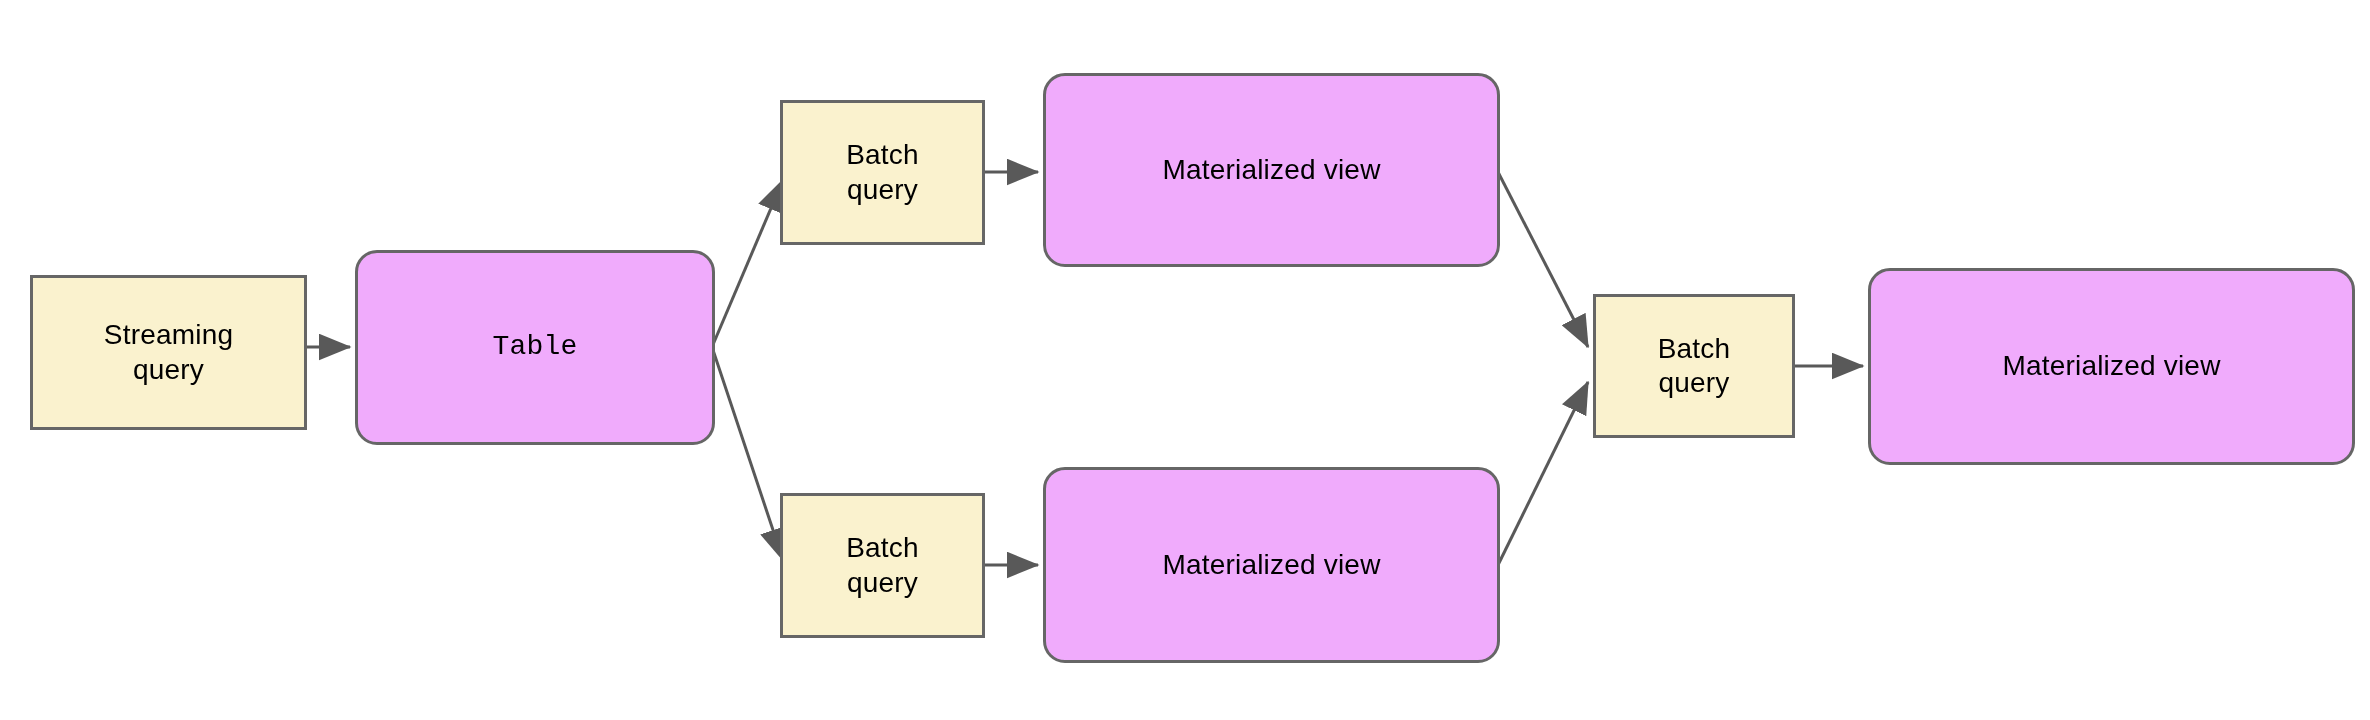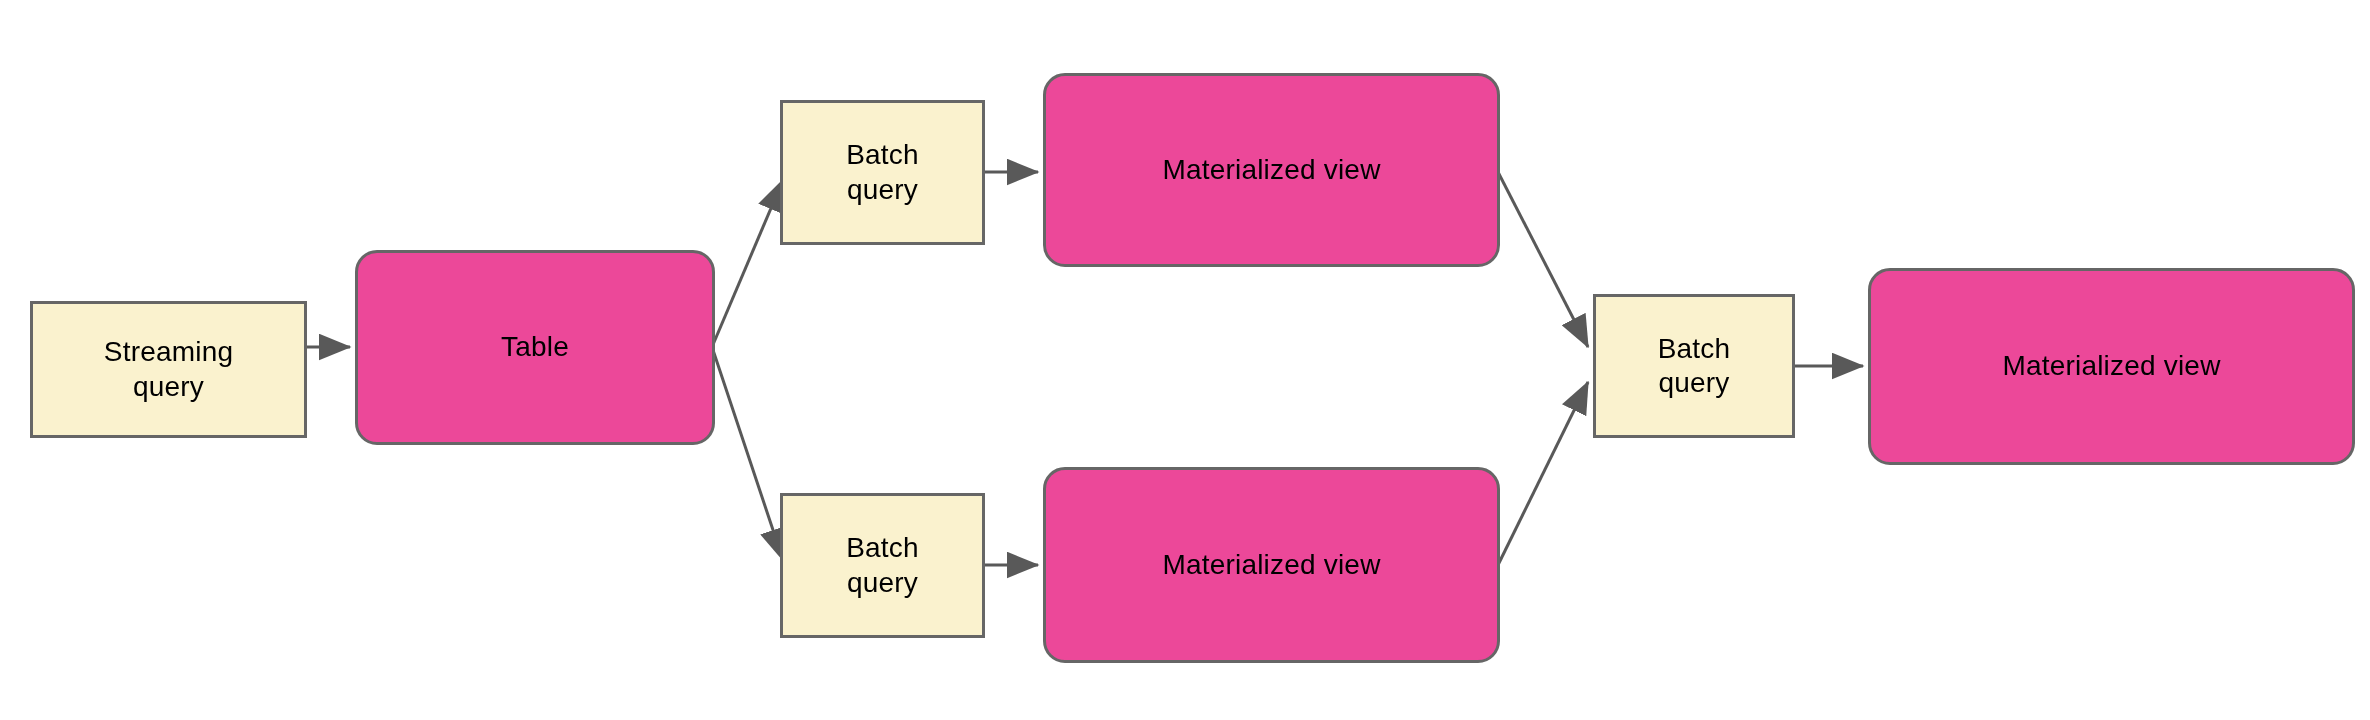--- a/index.html
+++ b/index.html
@@ -41,21 +41,21 @@
     line-height: 1.22;
     letter-spacing: 0.2px;
     white-space: pre-line;
     z-index: 2;
   }
   .node-process {
     background: #faf2ce;
     border-radius: 0;
   }
   .node-store {
-    background: #ec4899;
+    background: #f0abfc;
     border-radius: 22px;
   }
   .node-label {
     display: block;
     padding: 0 8px;
   }
 </style>
 </head>
 <body>
 
@@ -72,26 +72,26 @@
         <path d="M712,347 L783,180" fill="none" stroke="#595959" stroke-width="3" stroke-linecap="butt" marker-end="url(#arrowhead)"></path>
         <path d="M712,347 L783,560" fill="none" stroke="#595959" stroke-width="3" stroke-linecap="butt" marker-end="url(#arrowhead)"></path>
         <path d="M985,172 L1038,172" fill="none" stroke="#595959" stroke-width="3" stroke-linecap="butt" marker-end="url(#arrowhead)"></path>
         <path d="M985,565 L1038,565" fill="none" stroke="#595959" stroke-width="3" stroke-linecap="butt" marker-end="url(#arrowhead)"></path>
         <path d="M1498,172 L1588,347" fill="none" stroke="#595959" stroke-width="3" stroke-linecap="butt" marker-end="url(#arrowhead)"></path>
         <path d="M1498,565 L1588,382" fill="none" stroke="#595959" stroke-width="3" stroke-linecap="butt" marker-end="url(#arrowhead)"></path>
         <path d="M1795,366 L1863,366" fill="none" stroke="#595959" stroke-width="3" stroke-linecap="butt" marker-end="url(#arrowhead)"></path>
       </g>
   </svg>
 
-  <div class="node node-process" style="left:30px; top:275px; width:277px; height:137px;margin-top:26px;">
+  <div class="node node-process" style="left:30px; top:275px; width:277px; height:155px;">
     <span class="node-label">Streaming
 query</span>
   </div>
 
-  <div class="node node-store" style="left:355px; top:250px; width:360px; height:195px;">
+  <div class="node node-store" style="left:355px; top:250px; width:360px; height:195px;font-family:Liberation Mono, monospace;">
     <span class="node-label">Table</span>
   </div>
 
   <div class="node node-process" style="left:780px; top:100px; width:205px; height:145px;">
     <span class="node-label">Batch
 query</span>
   </div>
 
   <div class="node node-store" style="left:1043px; top:73px; width:457px; height:194px;">
     <span class="node-label">Materialized view</span>

